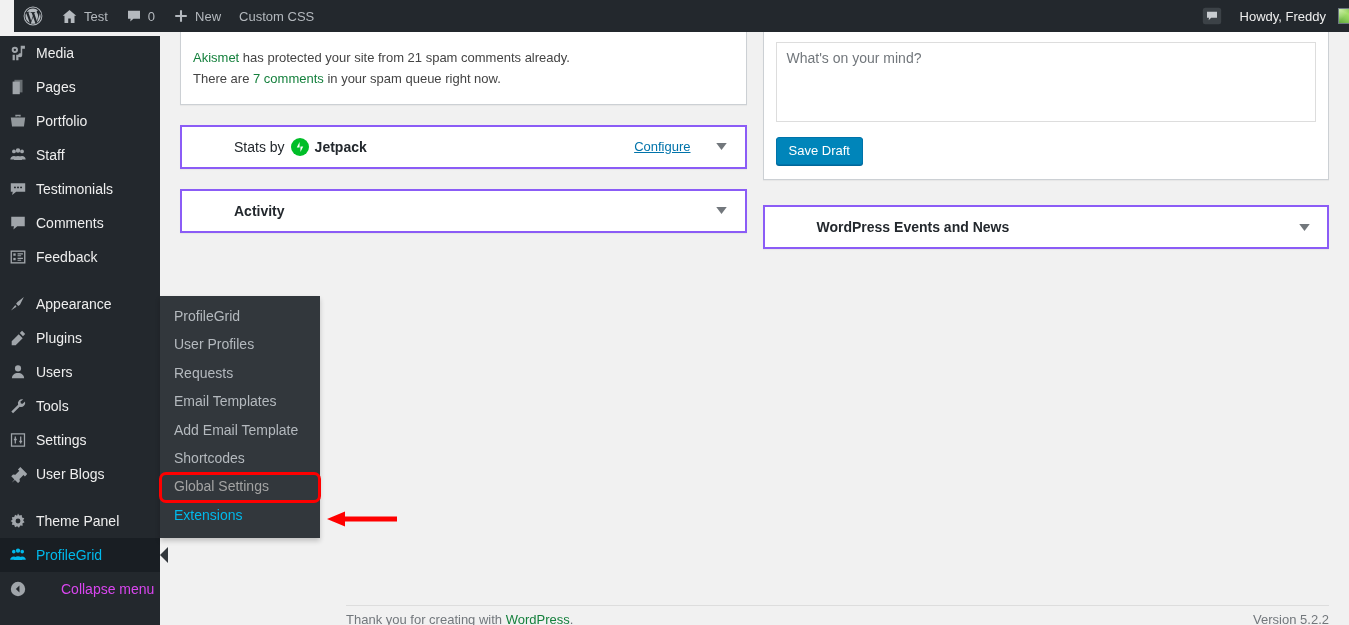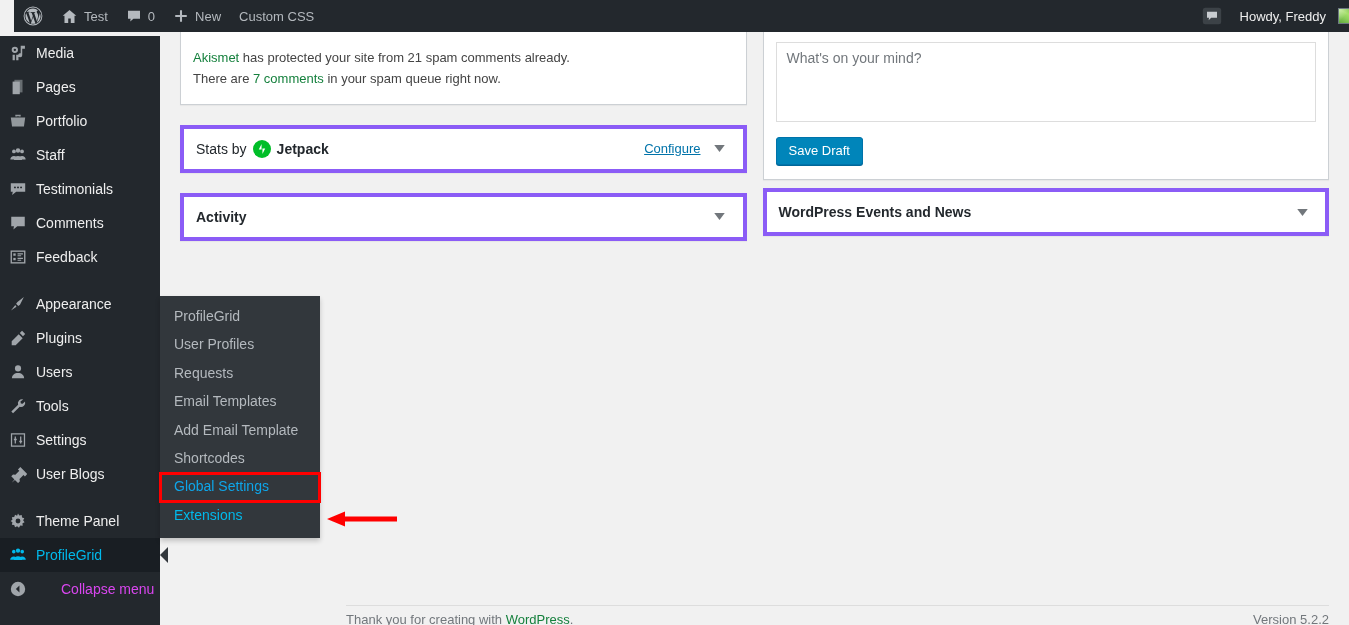--- a/index.html
+++ b/index.html
@@ -94,24 +94,25 @@
     display: block;
     padding: 6px 0 7px 14px;
     font-size: 14px;
     color: #b4b9be;
     line-height: 1.1;
     cursor: pointer;
     position: relative;
   }
   .sub-item.sub-link { color: #00b9eb; }
   .sub-item.sub-highlight {
-    color: #0ea5e9;
+    color: #a3a3a3;
     outline: 3px solid #ff0000;
     outline-offset: -2px;
     z-index: 2;
+    border-radius: 6px;
   }
 
   
   #red-arrow {
     position: absolute;
     left: 327px; top: 511px;
     width: 70px; height: 16px;
     z-index: 36;
   }
 
@@ -126,23 +127,24 @@
   #dashboard-cols {
     position: relative;
     padding: 0 20px;
     display: flex;
     gap: 16px;
   }
   .col { flex: 1; min-width: 0; }
 
   .postbox {
     background: #fff;
-    border: 4px solid #8b5cf6;
+    border: 2px solid #8b5cf6;
     box-shadow: 0 1px 1px rgba(0,0,0,.04);
     margin-bottom: 20px;
+    padding-left: 40px;
   }
   .postbox-head {
     display: flex; align-items: center;
     padding: 0 12px;
     height: 40px;
     border-bottom: 0;
     font-size: 14px;
     font-weight: 600;
     color: #23282d;
   }
@@ -150,21 +152,21 @@
   .postbox-head .hndle-normal { font-weight: 600; }
   .postbox-head .hndle-light { font-weight: 400; }
   .toggle-indicator {
     width: 22px; height: 22px;
     display: flex; align-items: center; justify-content: center;
     color: #72777c; cursor: pointer;
   }
   .configure-link {
     font-size: 13px; font-weight: 400;
     color: #0073aa; text-decoration: underline;
-    margin-right: 8px; cursor: pointer;
+    margin-right: 20px; cursor: pointer;
   }
 
   
   #akismet-box {
     background: #fff;
     border: 1px solid #ccd0d4;
     border-top: 0;
     box-shadow: 0 1px 1px rgba(0,0,0,.04);
     padding: 0 12px 14px 12px;
     margin-bottom: 20px;
@@ -183,21 +185,21 @@
   }
   .jetpack-word { font-weight: 700; color: #23282d; font-size: 14px; }
 
   
   #quickdraft {
     background: #fff;
     border: 1px solid #ccd0d4;
     border-top: 0;
     box-shadow: 0 1px 1px rgba(0,0,0,.04);
     padding: 10px 12px 14px 12px;
-    margin-bottom: 8px;
+    margin-bottom: 25px;
   }
   #qd-textarea {
     width: 100%; height: 80px;
     border: 1px solid #ddd;
     padding: 7px 10px;
     font-family: "Liberation Sans", sans-serif;
     font-size: 14px;
     color: #32373c;
     resize: none;
     outline: none;

